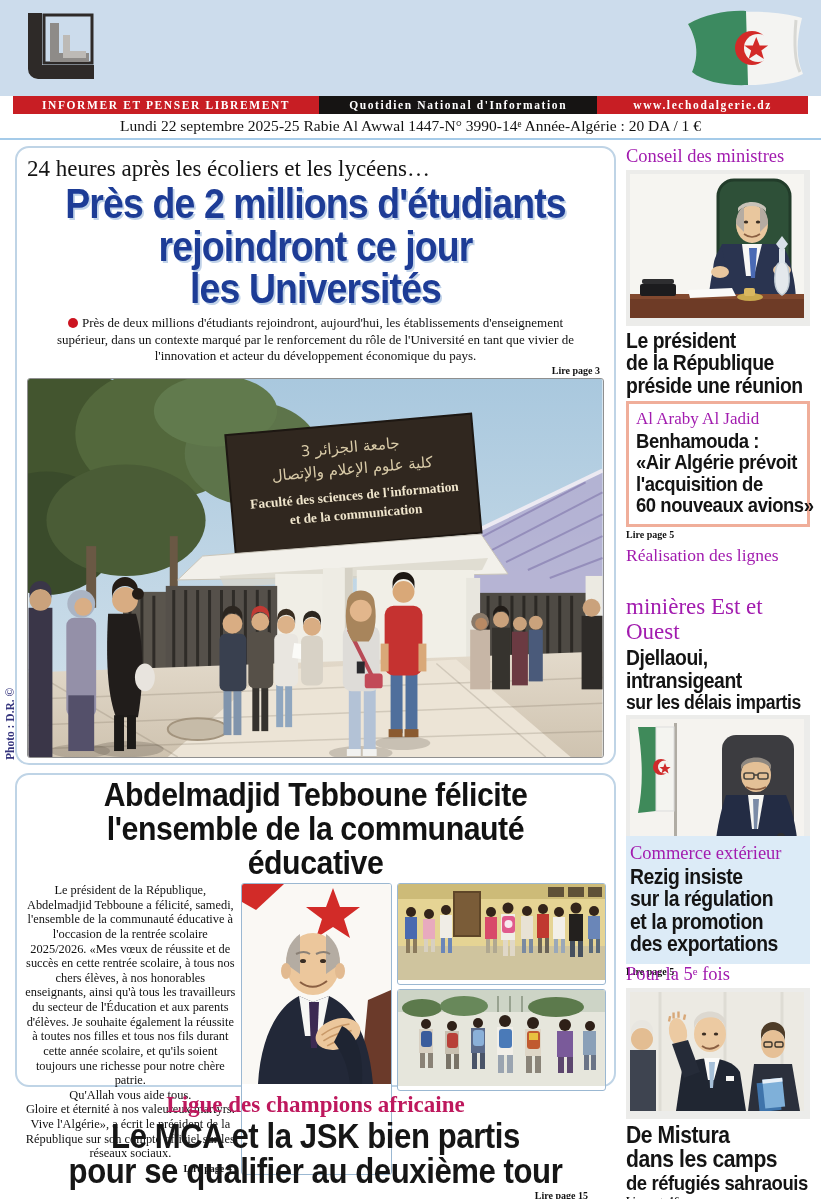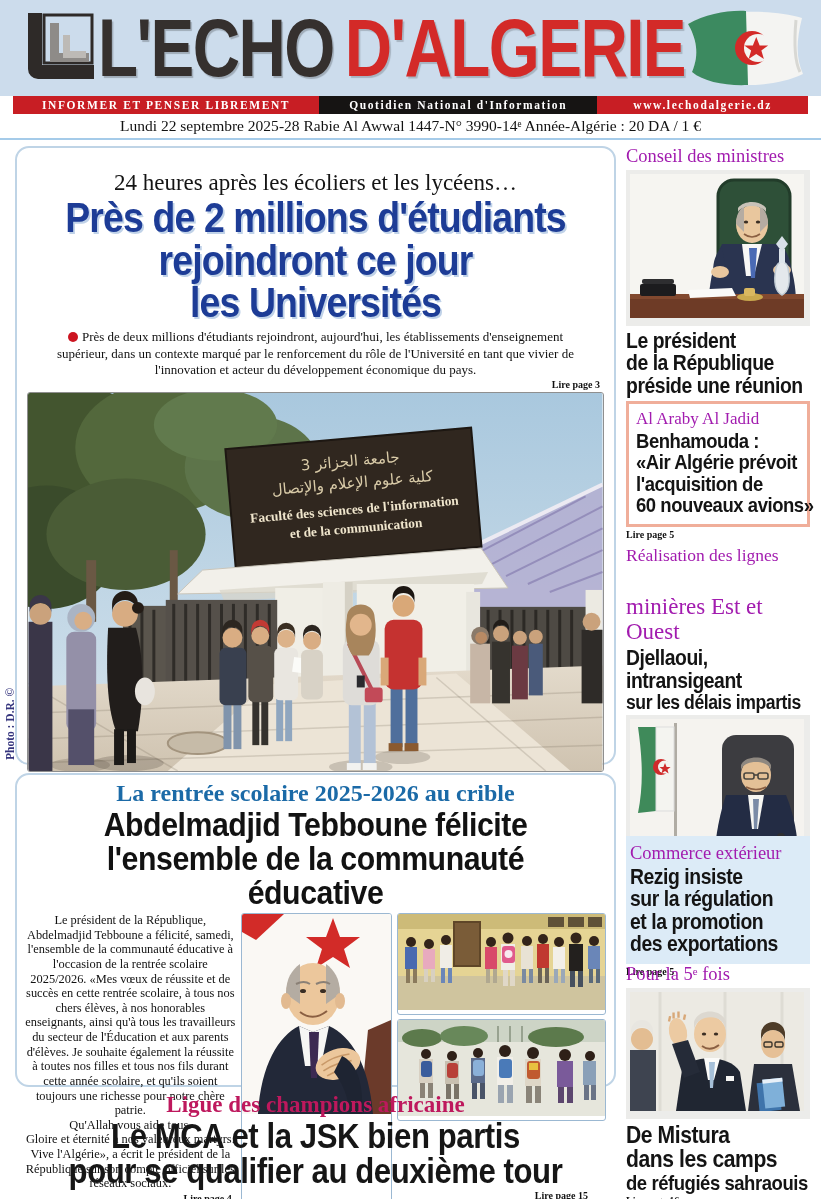--- a/index.html
+++ b/index.html
@@ -22,21 +22,21 @@
   .seg-red1 { flex:0 0 38.5%; background:#c81e24; }
   .seg-black { flex:0 0 35%; background:#161413; letter-spacing:1.2px; }
   .seg-red2 { flex:1; background:#c81e24; letter-spacing:.8px; }
 
   
   .dateline { position:absolute; top:116px; left:13px; width:795px; height:20px; display:flex; justify-content:center; align-items:center; font-size:15.5px; color:#121212; }
   .rule-blue { position:absolute; top:138px; left:0; width:821px; height:2px; background:#a5cbe9; }
 
   
   .lead-box { position:absolute; left:15px; top:146px; width:601px; height:619px; background:#fff; border:2px solid #bfd4e6; border-radius:14px; padding:4px 10px; }
-  .lead-kicker { text-align:center; font-size:23px; color:#141414; margin-top:18px; }
+  .lead-kicker { font-size:23px; color:#141414; margin-top:4px; }
   .lead-headline { text-align:center; color:#1d3c96; font-family:"Liberation Sans", sans-serif; font-weight:800; font-size:43px; line-height:.99; letter-spacing:-1px; transform:scaleX(.87); transform-origin:center; text-shadow:2px 2px 0 #c0d2e8; }
   .standfirst { width:90%; margin:5px auto 0; text-align:center; font-size:13px; line-height:1.3; color:#111; }
   .bullet { display:inline-block; width:10px; height:10px; border-radius:50%; background:#cc1420; margin-right:4px; vertical-align:-1px; }
   .pageref { text-align:right; font-weight:700; font-size:10px; color:#111; padding-right:4px; }
   .lead-photo { display:block; margin:2px auto 0; border:1px solid #8f8f8f; border-radius:3px; }
 
   .second-box { position:absolute; left:15px; top:773px; width:601px; height:314px; background:#fff; border:2px solid #bfd4e6; border-radius:14px; padding:2px 6px; }
   .second-kicker { text-align:center; color:#1b6aa7; font-weight:700; font-size:24px; margin-top:3px; }
   .second-headline { text-align:center; color:#121212; font-family:"Liberation Sans", sans-serif; font-weight:800; font-size:34px; line-height:1.0; letter-spacing:-.5px; transform:scaleX(.89); transform-origin:center; }
   .second-content { display:flex; gap:5px; margin-top:4px; padding:0 2px; }
@@ -80,37 +80,32 @@
       <path d="M49,28 h7 v16 h16 v7 h-23 z" fill="#bdbab6"></path>
     </svg>
     <svg class="flag" width="125" height="80" viewBox="0 0 125 80">
       <path d="M4,16 C28,2 86,0 118,10 C112,34 112,50 119,66 C86,82 30,80 8,64 C16,46 12,30 4,16 Z" fill="#f4f4f2"></path>
       <path d="M4,16 C22,6 44,2 62,3 L64,77 C42,78 20,74 8,64 C16,46 12,30 4,16 Z" fill="#3c8a60"></path>
       <circle cx="68" cy="40" r="17" fill="#d32a28"></circle>
       <circle cx="74" cy="40" r="14" fill="#f4f4f2"></circle>
       <path d="M72,26 l4,10 10,0 -8,6 3,10 -9,-6 -9,6 3,-10 -8,-6 10,0 z" fill="#d32a28" transform="scale(.85) translate(13,8)"></path>
       <path d="M112,12 C110,34 110,52 116,64" stroke="#d8d8d4" stroke-width="3" fill="none"></path>
     </svg>
-    <div class="title-row">
-      <div class="title">
-        <span class="t-black">L'ECHO</span><span class="t-red">D'ALGERIE</span>
-      </div>
-    </div>
   </div>
 
   <div class="banner">
     <div class="seg seg-red1">INFORMER ET PENSER LIBREMENT</div>
     <div class="seg seg-black">Quotidien National d'Information</div>
     <div class="seg seg-red2">www.lechodalgerie.dz</div>
   </div>
 
   <div class="dateline">
     <span>Lundi 22 septembre 2025</span>
     <span>-</span>
-    <span>28 Rabie Al Awwal 1447</span>
+    <span>25 Rabie Al Awwal 1447</span>
     <span>-</span>
     <span>N° 3990</span>
     <span>-</span>
     <span>14ᵉ Année</span>
     <span>-</span>
     <span>Algérie : 20 DA / 1 €</span>
   </div>
   <div class="rule-blue"></div>
 
   <div class="lead-box">
@@ -291,21 +286,20 @@
           <circle cx="510" cy="245" r="7" fill="#caa27c"></circle>
         <rect x="556" y="238" width="21" height="74" fill="#2e2b28"></rect>
           <circle cx="566" cy="230" r="9" fill="#caa27c"></circle>
       </g>
     </svg>
   </div>
 
   <div class="photo-credit">Photo : D.R. ©</div>
 
   <div class="second-box">
-    <div class="second-kicker">La rentrée scolaire 2025-2026 au crible</div>
     <div class="second-headline">Abdelmadjid Tebboune félicite</div>
     <div class="second-headline">l'ensemble de la communauté éducative</div>
     <div class="second-content">
       <div class="second-body">
         <span>Le président de la République, Abdelmadjid Tebboune a félicité, samedi, l'ensemble de la communauté éducative à l'occasion de la rentrée scolaire 2025/2026. «Mes vœux de réussite et de succès en cette rentrée scolaire, à tous nos chers élèves, à nos honorables enseignants, ainsi qu'à tous les travailleurs du secteur de l'Éducation et aux parents d'élèves. Je souhaite également la réussite à toutes nos filles et tous nos fils durant cette année scolaire, et qu'ils soient toujours une richesse pour notre chère patrie.</span>
         <div>Qu'Allah vous aide tous.</div>
         <div>Gloire et éternité à nos valeureux martyrs.</div>
         <div>Vive l'Algérie», a écrit le président de la République sur son compte officiel sur les réseaux sociaux.</div>
         <div class="pageref">Lire page 4</div>
       </div>

